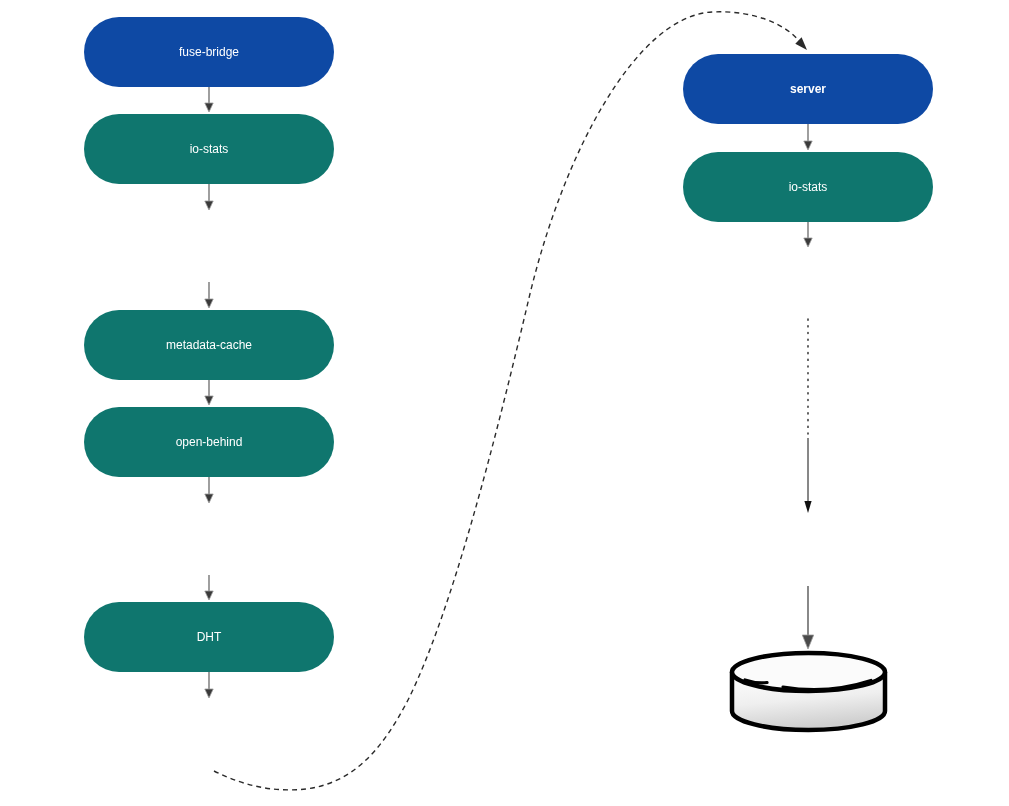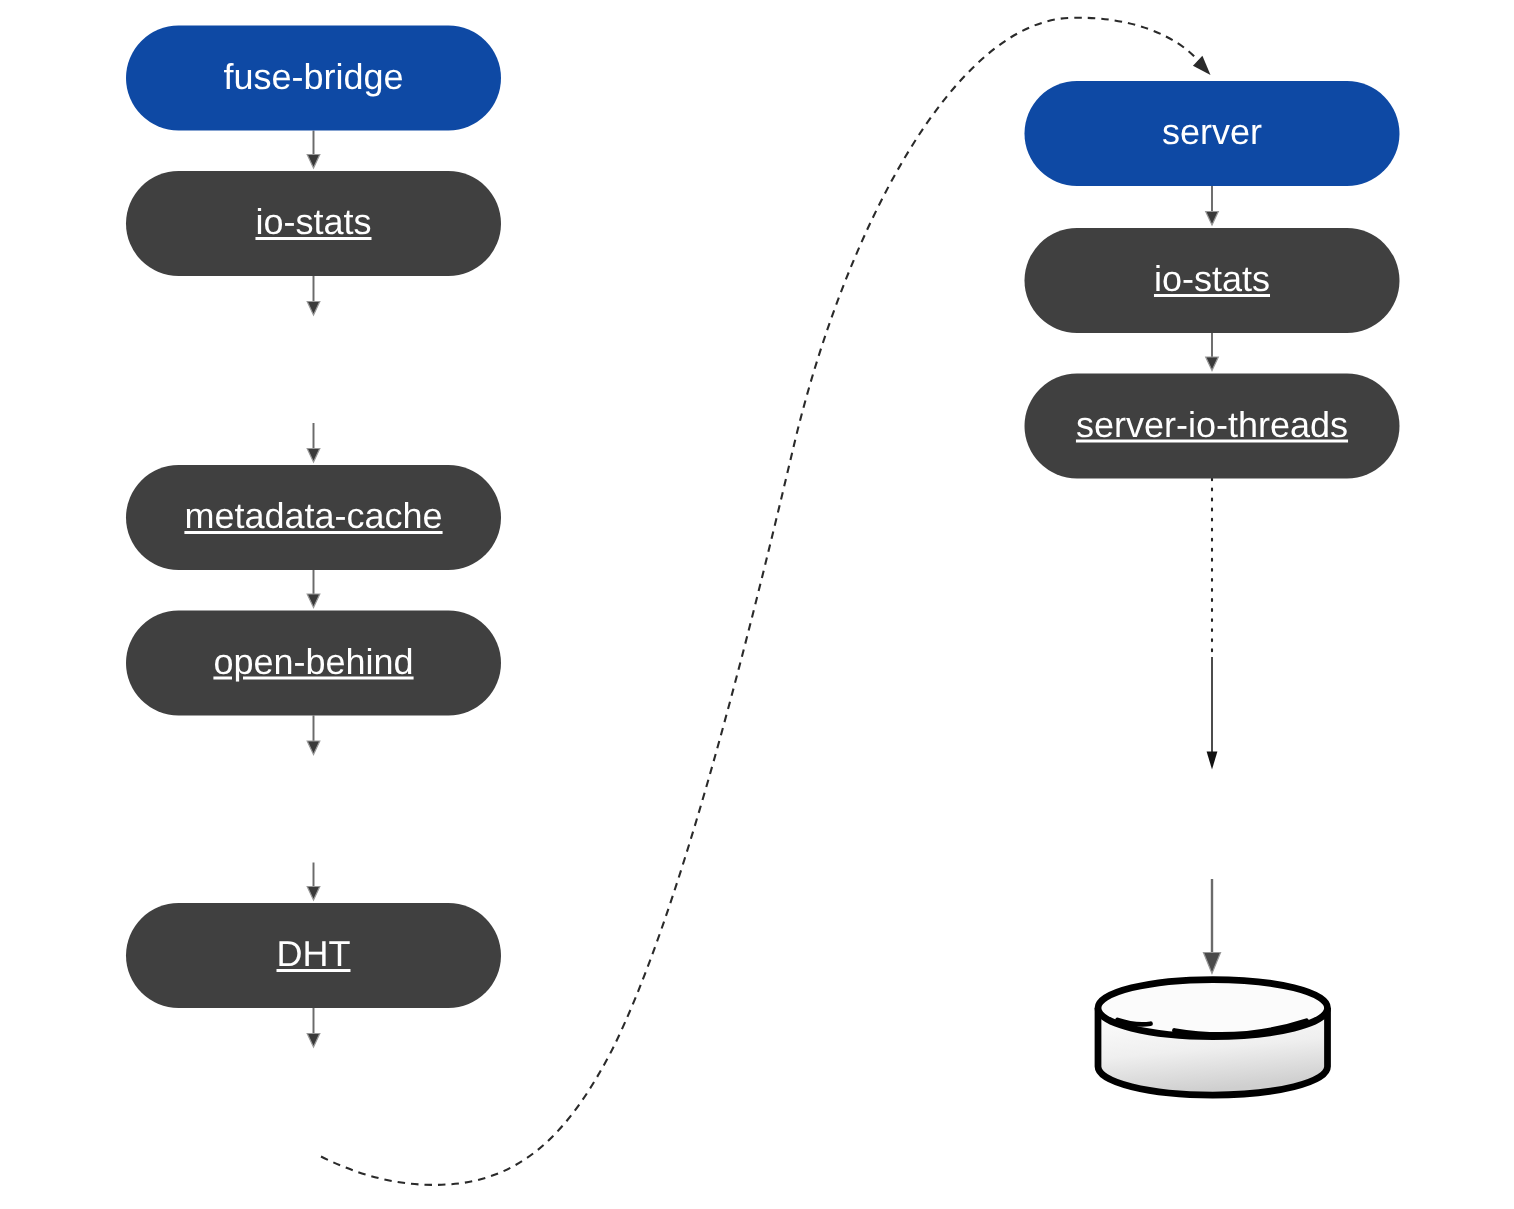--- a/index.html
+++ b/index.html
@@ -9,36 +9,36 @@
     background:#ffffff;
     font-family:"Liberation Sans", sans-serif;
     overflow:hidden;
   }
   #edges{position:absolute;left:0;top:0;width:1009px;height:806px;}
   .node{
     position:absolute;
     width:250px;height:70px;
     border-radius:35px;
     display:flex;align-items:center;justify-content:center;
-    color:#ffffff;font-size:24px;line-height:1;
+    color:#ffffff;font-size:12px;line-height:1;
     user-select:none;
   }
-  .bright{background:#404040;text-decoration:underline;}
+  .bright{background:#0f766e;}
   .dark{background:#0e49a4;}
   
   .n-fuse   {left:84px; top:17px;}
   .n-iostats{left:84px; top:114px;}
   .n-cit    {left:84px; top:212px;}
   .n-mdc    {left:84px; top:310px;}
   .n-ob     {left:84px; top:407px;}
   .n-wb     {left:84px; top:505px;}
   .n-dht    {left:84px; top:602px;}
   .n-c0     {left:99px; top:700px; width:220px;}
   
-  .n-server {left:683px; top:54px;}
+  .n-server {left:683px; top:54px;font-weight:bold;}
   .n-siostat{left:683px; top:152px;}
   .n-sit    {left:683px; top:249px;}
   .n-posix  {left:683px; top:516px;}
 </style>
 </head>
 <body>
 
 <div id="canvas">
 
   <svg id="edges" viewBox="0 0 1009 806" xmlns="http://www.w3.org/2000/svg">
@@ -122,17 +122,14 @@
   <div class="node bright n-dht">
     <span>DHT</span>
   </div>
 
   <div class="node dark n-server">
     <span>server</span>
   </div>
   <div class="node bright n-siostat">
     <span>io-stats</span>
   </div>
-  <div class="node bright n-sit">
-    <span>server-io-threads</span>
-  </div>
 
 </div>
 
 </body></html>

